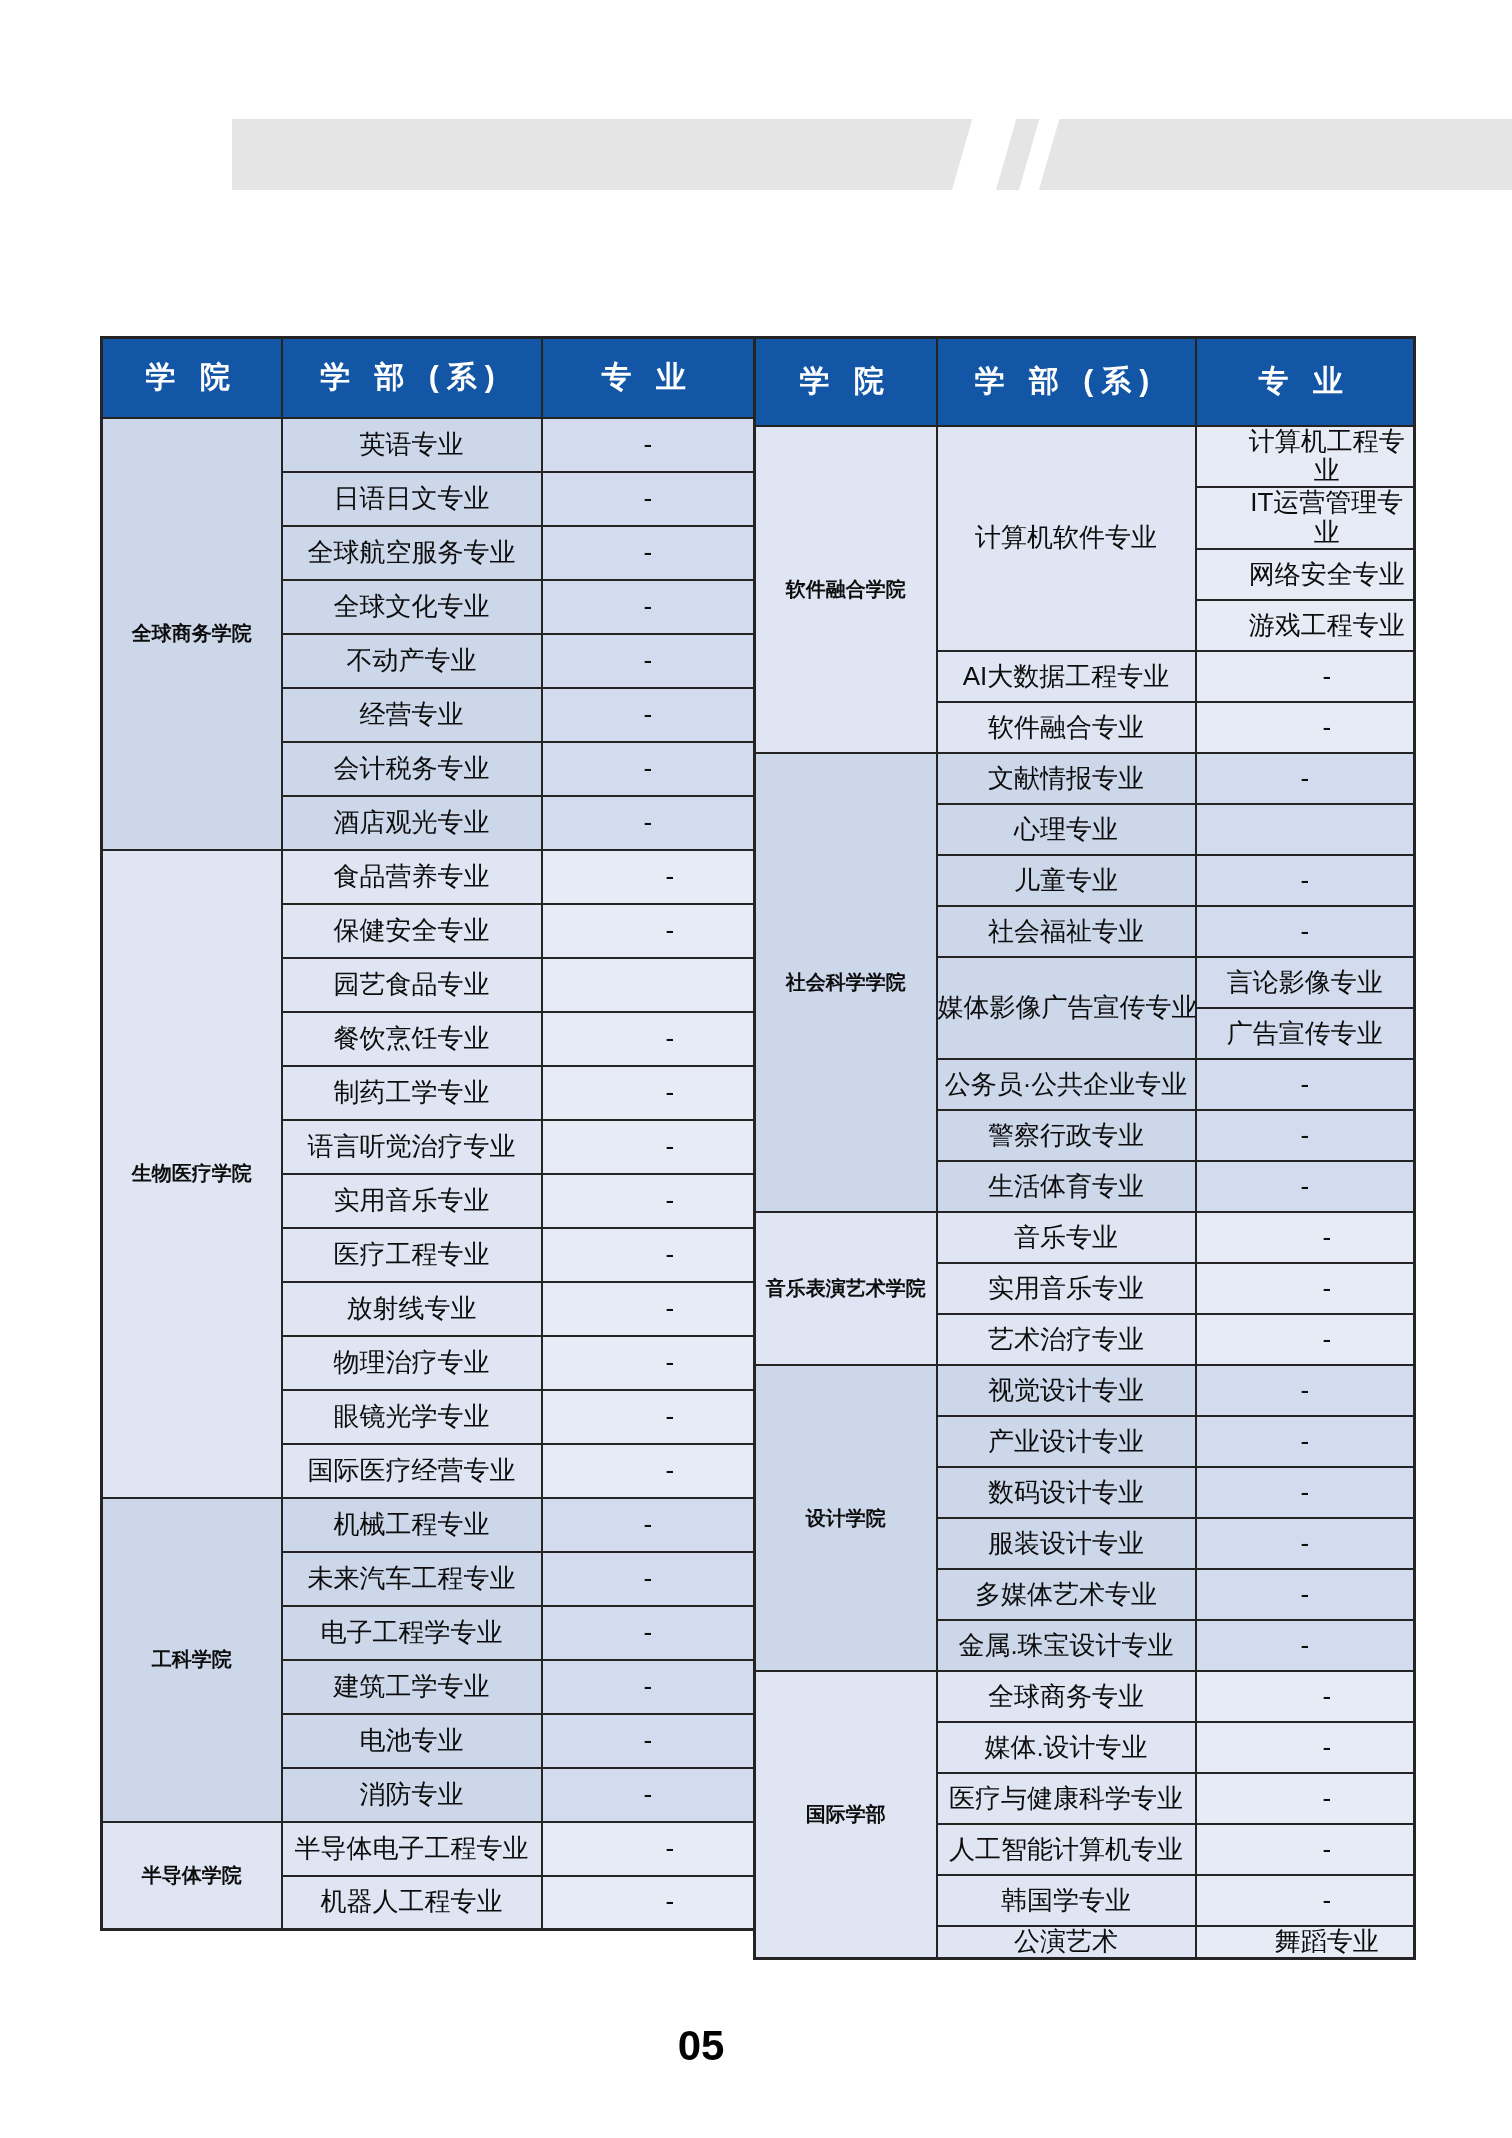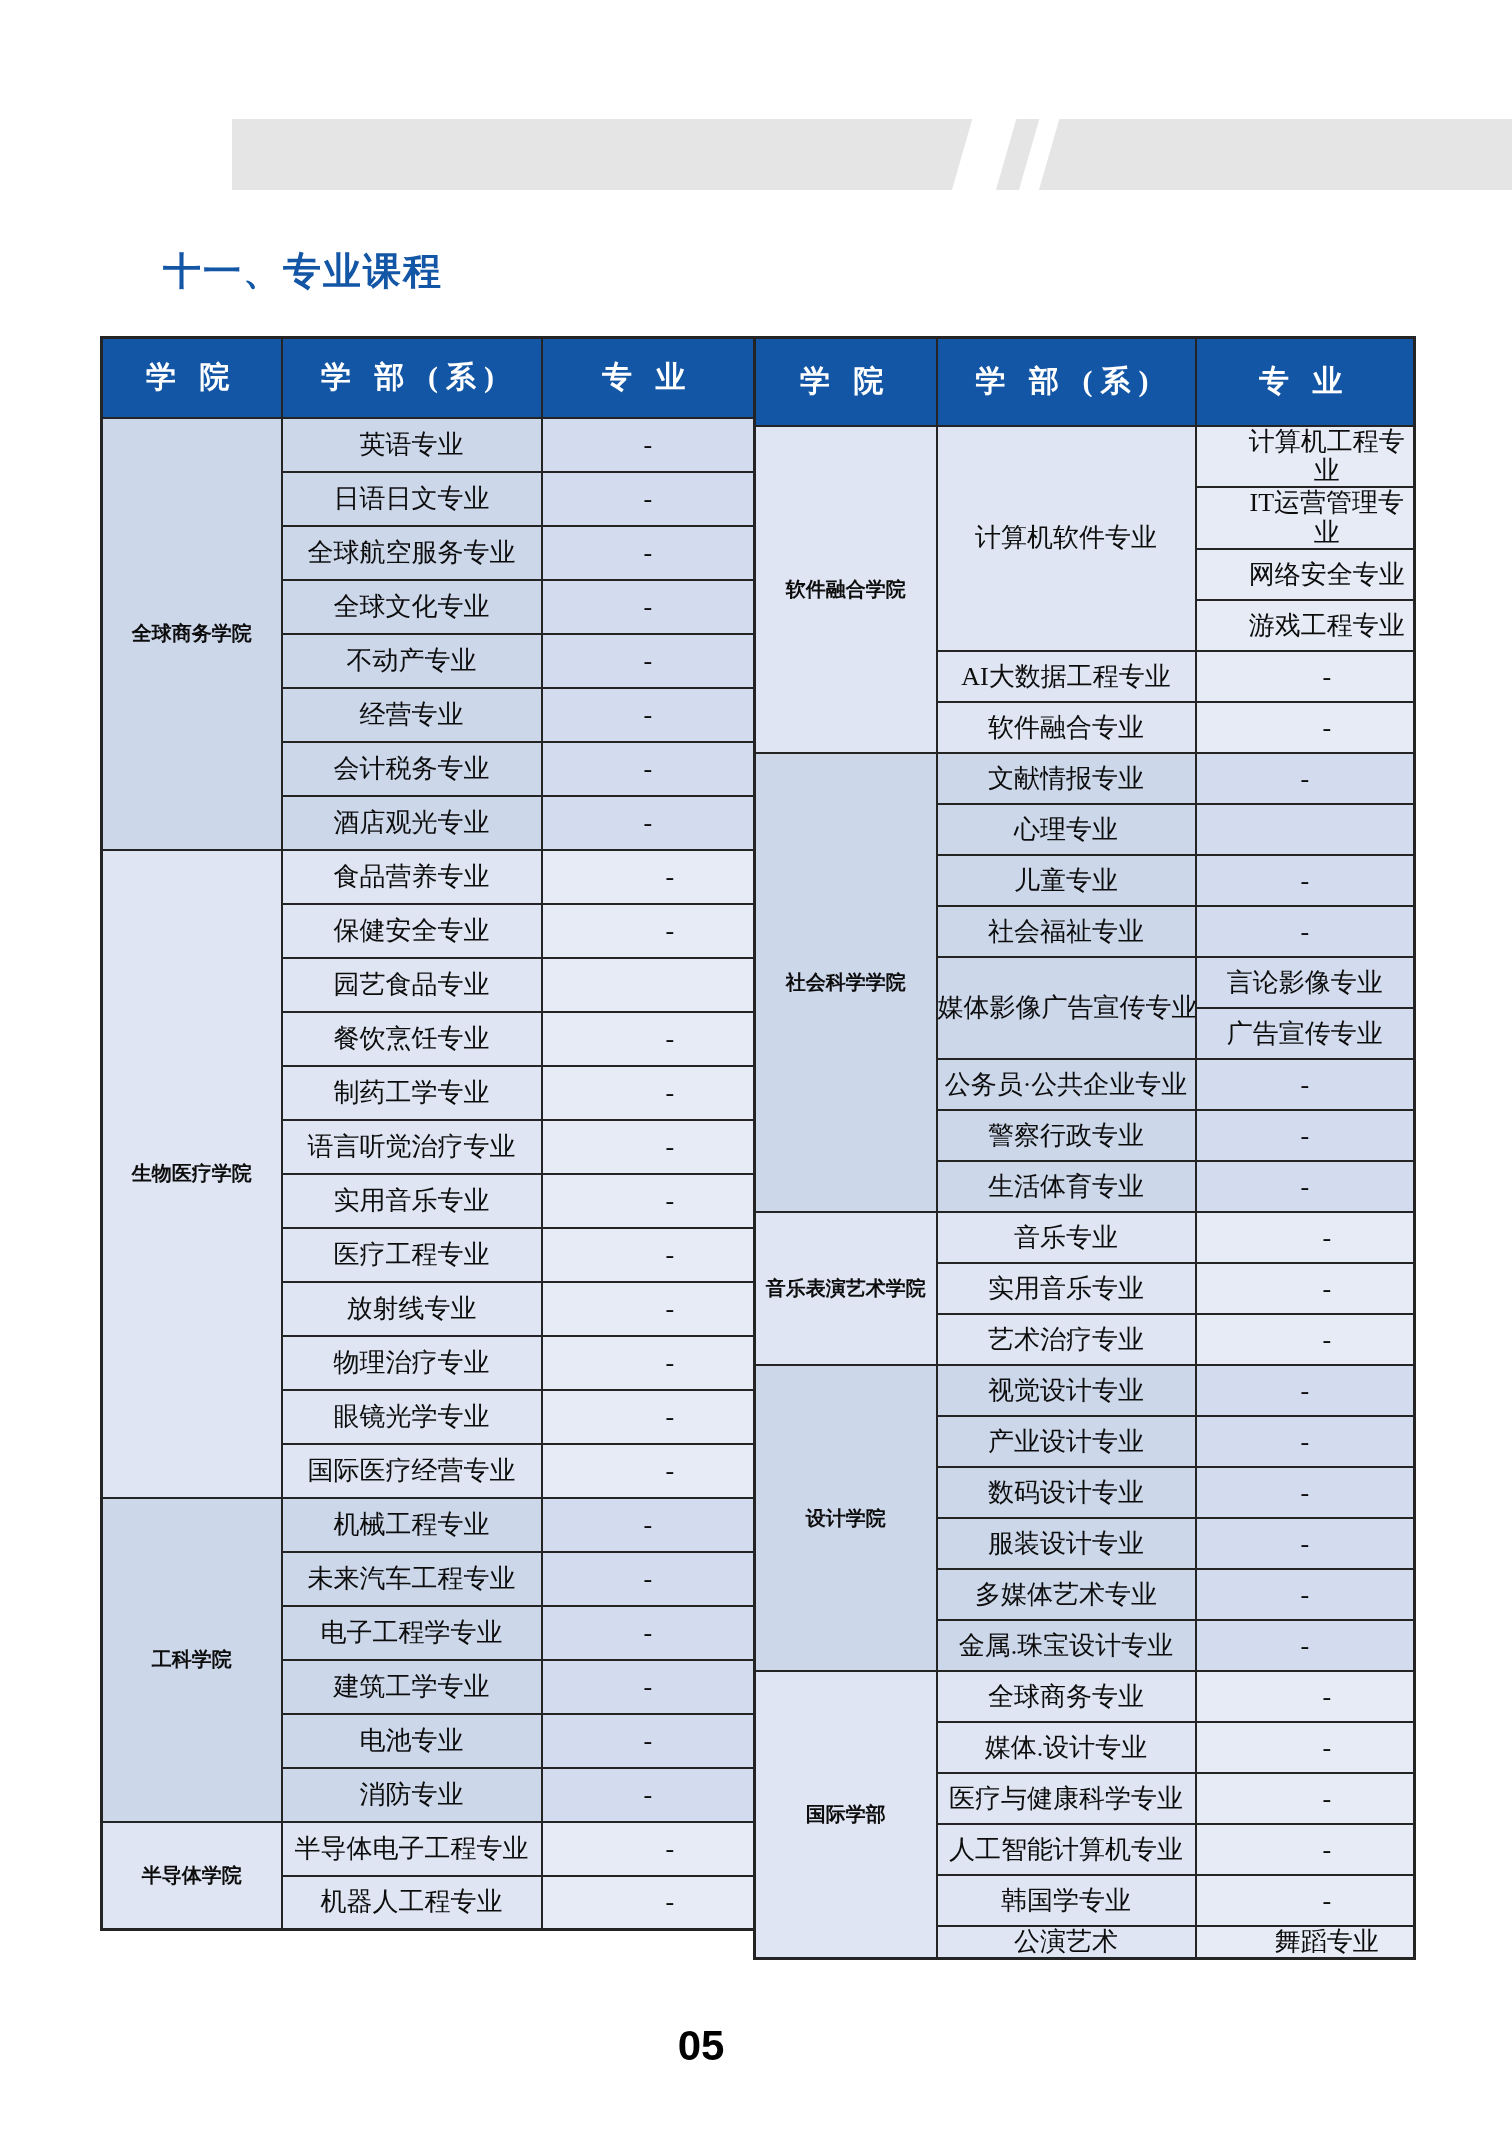--- a/index.html
+++ b/index.html
@@ -25,21 +25,21 @@
   .band .slash{position:absolute;top:-4px;height:80px;background:#ffffff;transform:skewX(-16deg);}
   .slash-wide{left:730px;width:44px;}
   .slash-thin{left:797px;width:20px;}
 
   
   .section-title{position:absolute;left:163px;top:246px;font-size:38px;font-weight:bold;
     color:var(--primary_blue);letter-spacing:2px;}
 
   
   table.courses{position:absolute;top:336px;border-collapse:collapse;table-layout:fixed;
-    border:3px solid var(--border);font-family:Liberation Serif, serif;}
+    border:3px solid var(--border);}
   .tbl-left{left:100px;width:653px;}
   .tbl-right{left:753px;width:660px;}
   .courses th{background:var(--primary_blue);color:#fff;font-size:30px;font-weight:bold;
     letter-spacing:8px;border:2px solid var(--border);text-align:center;vertical-align:middle;}
   .tbl-left th{height:80px;}
   .tbl-right th{height:88px;}
   .courses td{border:2px solid var(--border);text-align:center;vertical-align:middle;
     font-size:26px;line-height:1.15;overflow:hidden;}
   .tbl-left tr{height:54px;}
   .tbl-right tr{height:51px;}
@@ -60,21 +60,20 @@
 </head>
 <body>
 
 <div class="page">
 
   <div class="band">
     <div class="slash slash-wide"></div>
     <div class="slash slash-thin"></div>
   </div>
 
-  <div class="section-title">十一、专业课程</div>
 
   <table class="courses tbl-left">
     <colgroup>
         <col style="width:180px">
         <col style="width:260px">
         <col style="width:213px">
       </colgroup>
   <thead>
         <tr>
           <th>学 院</th>

